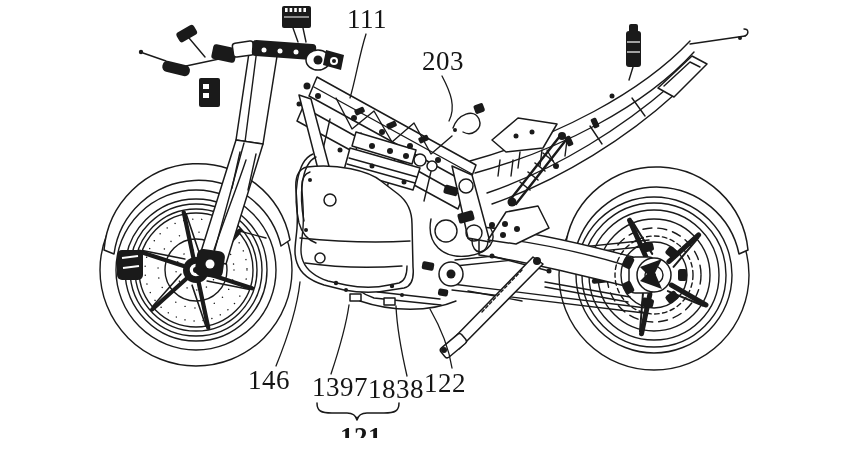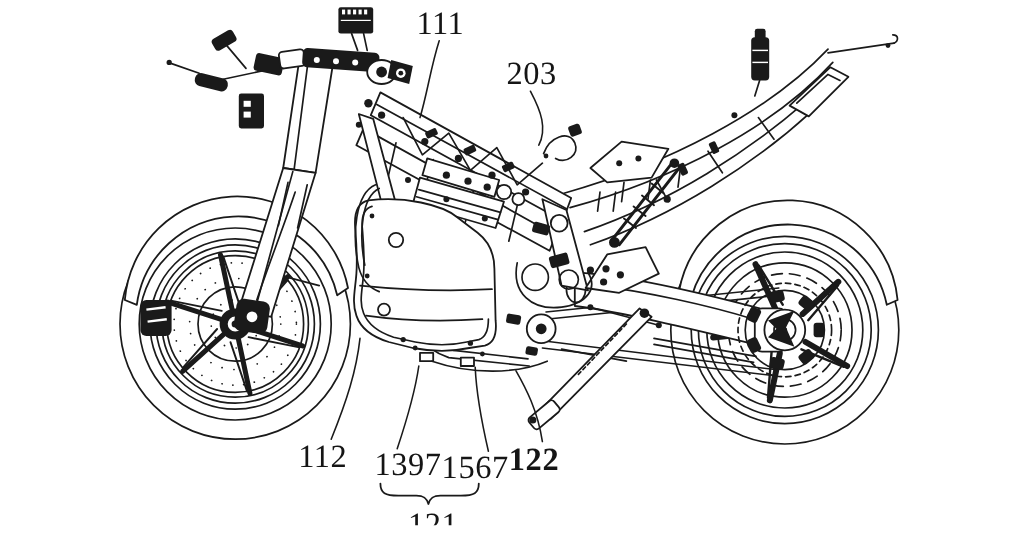--- a/index.html
+++ b/index.html
@@ -388,18 +388,18 @@
       <path d="M276,366 C289,334 297,309 300,282" stroke-width="1.3"></path>
       <path d="M331,374 C340,347 346,326 349,305" stroke-width="1.3"></path>
       <path d="M407,376 C401,350 397,329 396,306" stroke-width="1.3"></path>
       <path d="M452,368 C448,342 438,323 430,309" stroke-width="1.3"></path>
       <path d="M317,403 C317,411 321,413 332,413 L347,413 C354,413 356,416 357,420 C358,416 360,413 367,413 L384,413 C395,413 399,411 399,403" stroke-width="1.5"></path>
     </g>
   </svg>
 
   <div class="ref-label" style="left:367px; top:6px;">111</div>
   <div class="ref-label" style="left:443px; top:48px;">203</div>
-  <div class="ref-label" style="left:269px; top:367px;">112</div>
+  <div class="ref-label" style="left:269px; top:367px;">146</div>
   <div class="ref-label" style="left:340px; top:374px;">1397</div>
-  <div class="ref-label" style="left:396px; top:376px;">1567</div>
-  <div class="ref-label" style="left:445px; top:370px;font-weight:bold;">122</div>
-  <div class="ref-label" style="left:361px; top:424px;">121</div>
+  <div class="ref-label" style="left:396px; top:376px;">1838</div>
+  <div class="ref-label" style="left:445px; top:370px;">122</div>
+  <div class="ref-label" style="left:361px; top:424px;font-weight:bold;">121</div>
 </div>
 
 </body></html>

